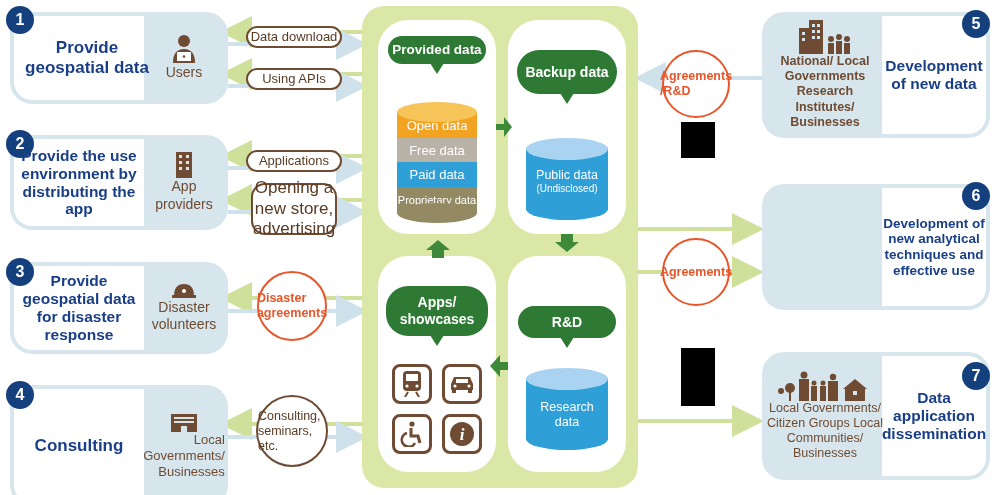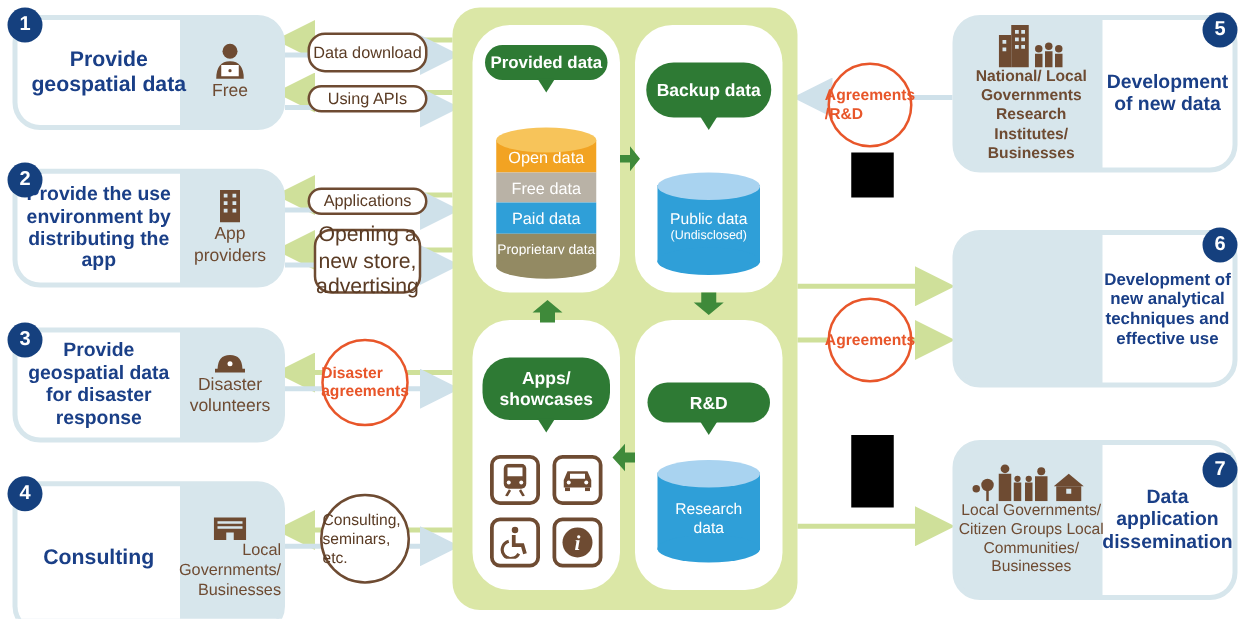--- a/index.html
+++ b/index.html
@@ -64,21 +64,21 @@
 <div class="panel left" style="left:10px;top:12px;width:218px;height:92px;">
   <div class="white" style="width:130px;"></div>
   <div class="ptitle" style="left:0;top:0;width:146px;height:100%;font-size:17px;">Provide geospatial data</div>
   <div class="actor" style="left:130px;top:0;width:80px;height:100%;font-size:14px;">
     <svg width="26" height="30" viewBox="0 0 26 30">
       <circle cx="13" cy="7" r="6" fill="#6e4b32"></circle>
         <path d="M2,29 Q2,15 13,15 Q24,15 24,29 Z" fill="#6e4b32"></path>
       <rect x="6" y="18" width="14" height="9" fill="#fff"></rect>
         <circle cx="13" cy="22.5" r="1.3" fill="#6e4b32"></circle>
     </svg>
-    <span>Free</span>
+    <span>Users</span>
   </div>
 </div>
 <div class="badge" style="left:6px;top:6px;">1</div>
 
 <div class="panel left" style="left:10px;top:135px;width:218px;height:95px;">
   <div class="white" style="width:130px;"></div>
   <div class="ptitle" style="left:0;top:0;width:130px;height:100%;font-size:15.5px;">Provide the use environment by distributing the app</div>
   <div class="actor" style="left:130px;top:0;width:80px;height:100%;font-size:14px;">
     <svg width="24" height="26" viewBox="0 0 24 26">
       <rect x="4" y="0" width="16" height="26" fill="#6e4b32"></rect>
@@ -120,21 +120,21 @@
           <rect x="3" y="5" width="20" height="2"></rect>
           <rect x="3" y="9" width="20" height="2"></rect>
         </g>
         <rect x="10" y="14" width="6" height="6" fill="#d7e6ec"></rect>
     </svg>
     <span>Local Governments/ Businesses</span>
   </div>
 </div>
 <div class="badge" style="left:6px;top:381px;">4</div>
 
-<div class="pill" style="left:246px;top:26px;width:96px;height:32px;">Data download</div>
+<div class="pill" style="left:246px;top:26px;width:96px;height:22px;">Data download</div>
 <div class="pill" style="left:246px;top:68px;width:96px;height:22px;">Using APIs</div>
 <div class="pill" style="left:246px;top:150px;width:96px;height:22px;">Applications</div>
 <div class="pill" style="left:251px;top:183px;width:86px;height:52px;font-size:17px;">Opening a new store, advertising</div>
 <div class="circ orange" style="left:257px;top:271px;width:70px;height:70px;font-weight:bold;">Disaster agreements</div>
 <div class="circ brown" style="left:256px;top:395px;width:72px;height:72px;">Consulting, seminars, etc.</div>
 
 <div class="center">
 
   <div class="card" style="left:16px;top:14px;width:118px;height:214px;">
     <div class="bubble" style="left:10px;top:16px;width:98px;height:28px;font-size:13.5px;">Provided data</div>

